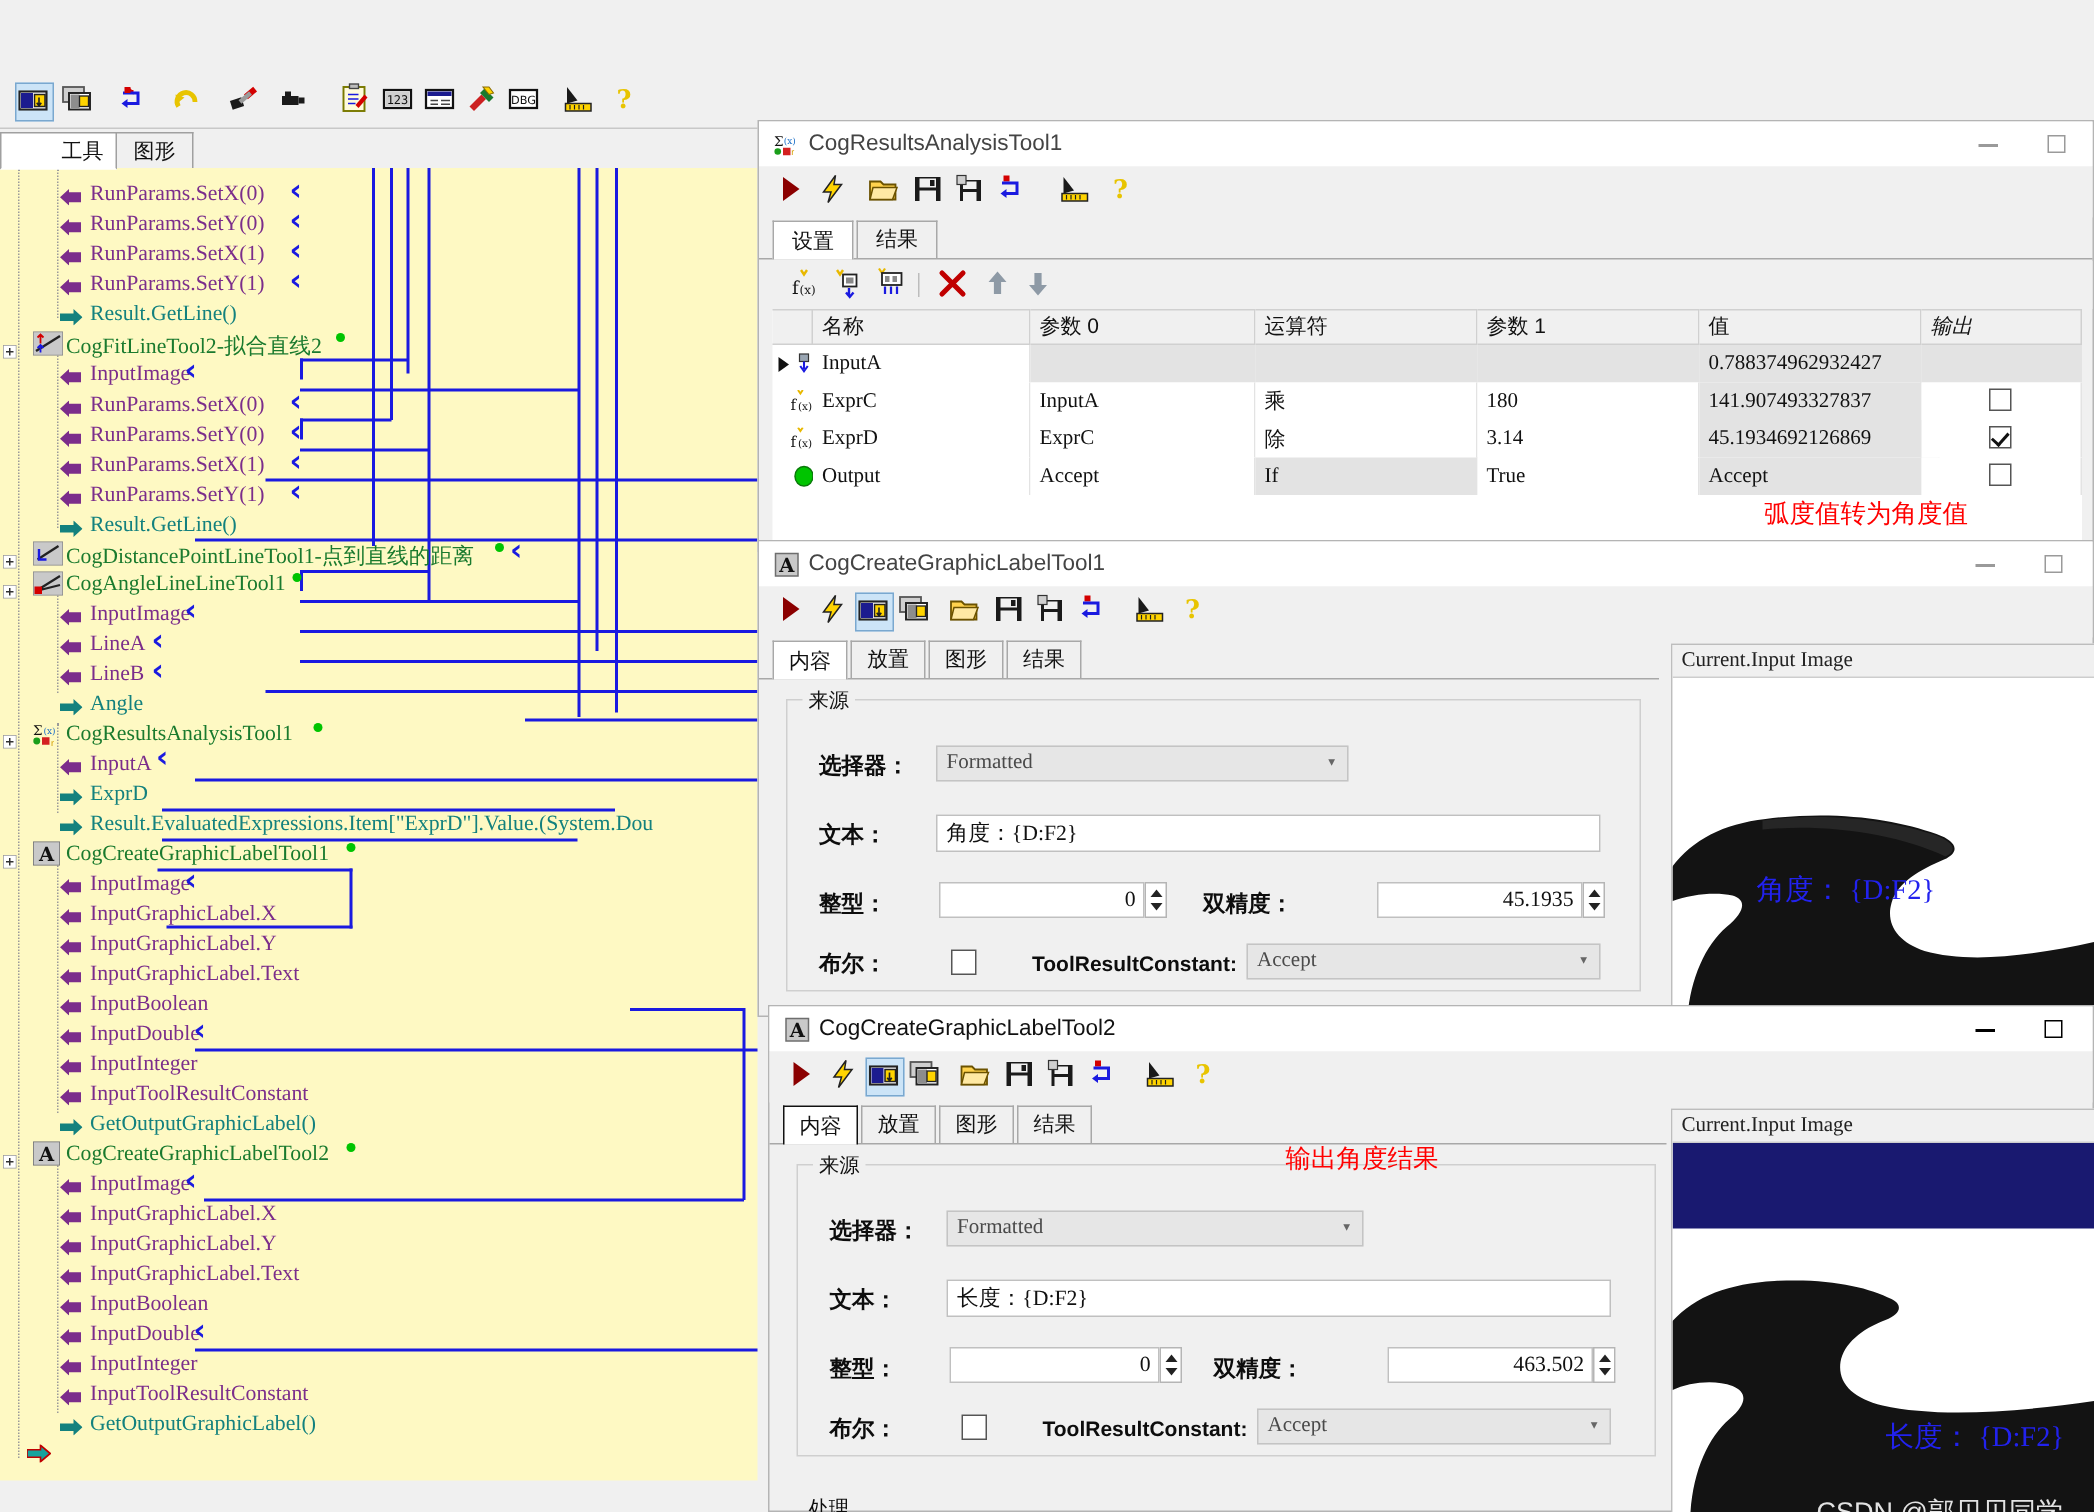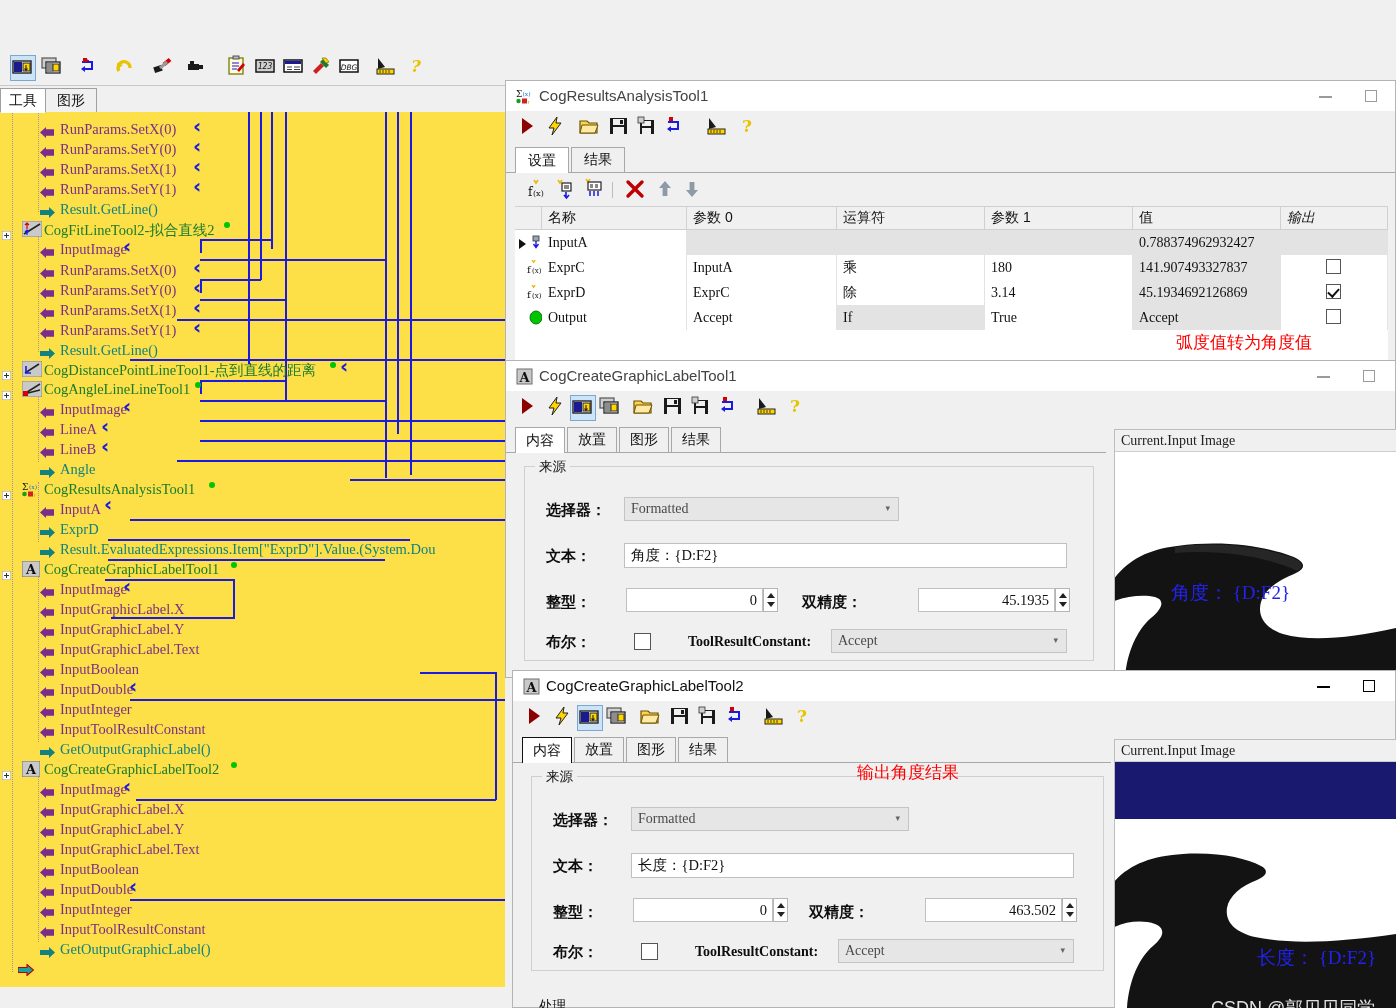--- a/index.html
+++ b/index.html
@@ -10,31 +10,31 @@
     -webkit-font-smoothing:antialiased;
   }
   .abs{position:absolute;}
 
   
   #main-window{left:0;top:0;width:1396px;height:1008px;background:#f0f0f0;}
   #main-titlebar{left:0;top:0;width:1396px;height:26px;background:#ffffff;}
   #main-title-text{left:6px;top:3px;font-size:15px;color:#555;letter-spacing:.1px;}
   #main-menubar{left:0;top:27px;width:1396px;height:22px;background:#ffffff;border-bottom:1px solid #dfdfdf;}
   .menu-item{position:absolute;top:2px;font-size:14.5px;color:#1a1a1a;padding:1px 4px;}
-  #main-toolbar{left:0;top:50px;width:1396px;height:35px;background:#f0f0f0;border-bottom:1px solid #c8c8c8;font-style:italic;}
+  #main-toolbar{left:0;top:50px;width:1396px;height:35px;background:#f0f0f0;border-bottom:1px solid #c8c8c8;}
   .tbtn{position:absolute;top:5px;width:24px;height:24px;}
   .tbtn.sel{background:#cce4f7;border:1px solid #7aa8cf;}
   #main-tabstrip{left:0;top:86px;width:500px;height:26px;background:#f0f0f0;border-bottom:1px solid #a0a0a0;}
   .mtab{position:absolute;top:2px;height:23px;font-size:14px;color:#111;
         background:#f0f0f0;border:1px solid #a0a0a0;border-bottom:none;
-        display:flex;align-items:center;justify-content:center;}
+        display:flex;align-items:center;justify-content:center;padding-left:32px;}
   .mtab.active{background:#ffffff;border-bottom:1px solid #ffffff;z-index:3;}
 
   
-  #tree-panel{left:0;top:112px;width:505px;height:875px;background:#fde047;overflow:hidden;}
+  #tree-panel{left:0;top:112px;width:505px;height:875px;background:#fef9c3;overflow:hidden;}
   .tree-row{position:absolute;left:0;height:20px;white-space:nowrap;}
   .tlabel{font-family:"Liberation Serif","DejaVu Serif",serif;font-size:14.5px;}
   .t-in{color:#7b2d8b;}
   .t-out{color:#13817e;}
   .t-tool{color:#1a7a2e;}
   .dots{position:absolute;border-left:1px dotted #9a9a9a;}
   .greendot{position:absolute;width:6px;height:6px;border-radius:50%;background:#00c400;}
 
   
   .bl{position:absolute;background:#1a1ae0;}
@@ -62,21 +62,21 @@
   .tw-tabs{position:absolute;left:0;height:26px;width:100%;}
   .tw-tab{position:absolute;top:0;height:25px;font-size:14px;color:#111;display:flex;align-items:center;justify-content:center;
           border:1px solid #a8a8a8;border-bottom:none;background:#f0f0f0;box-sizing:border-box;}
   .tw-tab.active{background:#ffffff;z-index:4;height:26px;}
   .tw-tabline{position:absolute;left:0;height:1px;background:#a8a8a8;width:100%;}
 
   
   .gbox{position:absolute;border:1px solid #cfcfcf;background:#f0f0f0;box-sizing:border-box;}
   .gbox-label{position:absolute;background:#f0f0f0;padding:0 4px;font-size:13.5px;color:#111;}
   .fl{position:absolute;font-size:15px;color:#0d0d0d;font-weight:bold;}
-  .fl-serif{font-family:Liberation Serif, serif;}
+  .fl-serif{font-family:Liberation Sans, sans-serif;}
 
   .combo{position:absolute;background:#e6e6e6;border:1px solid #c4c4c4;box-sizing:border-box;
          font-family:"Liberation Serif","DejaVu Serif",serif;font-size:14px;color:#4a4a4a;
          display:flex;align-items:center;padding-left:6px;}
   .combo .carat{position:absolute;right:8px;top:50%;transform:translateY(-60%);font-size:9px;color:#666;}
   .txtfield{position:absolute;background:#ffffff;border:1px solid #c0c0c0;box-sizing:border-box;
             font-family:"Liberation Serif","DejaVu Serif",serif;font-size:14.5px;color:#111;
             display:flex;align-items:center;padding-left:6px;}
   .numfield{position:absolute;background:#ffffff;border:1px solid #c0c0c0;box-sizing:border-box;
             font-family:"Liberation Serif","DejaVu Serif",serif;font-size:14.5px;color:#111;

